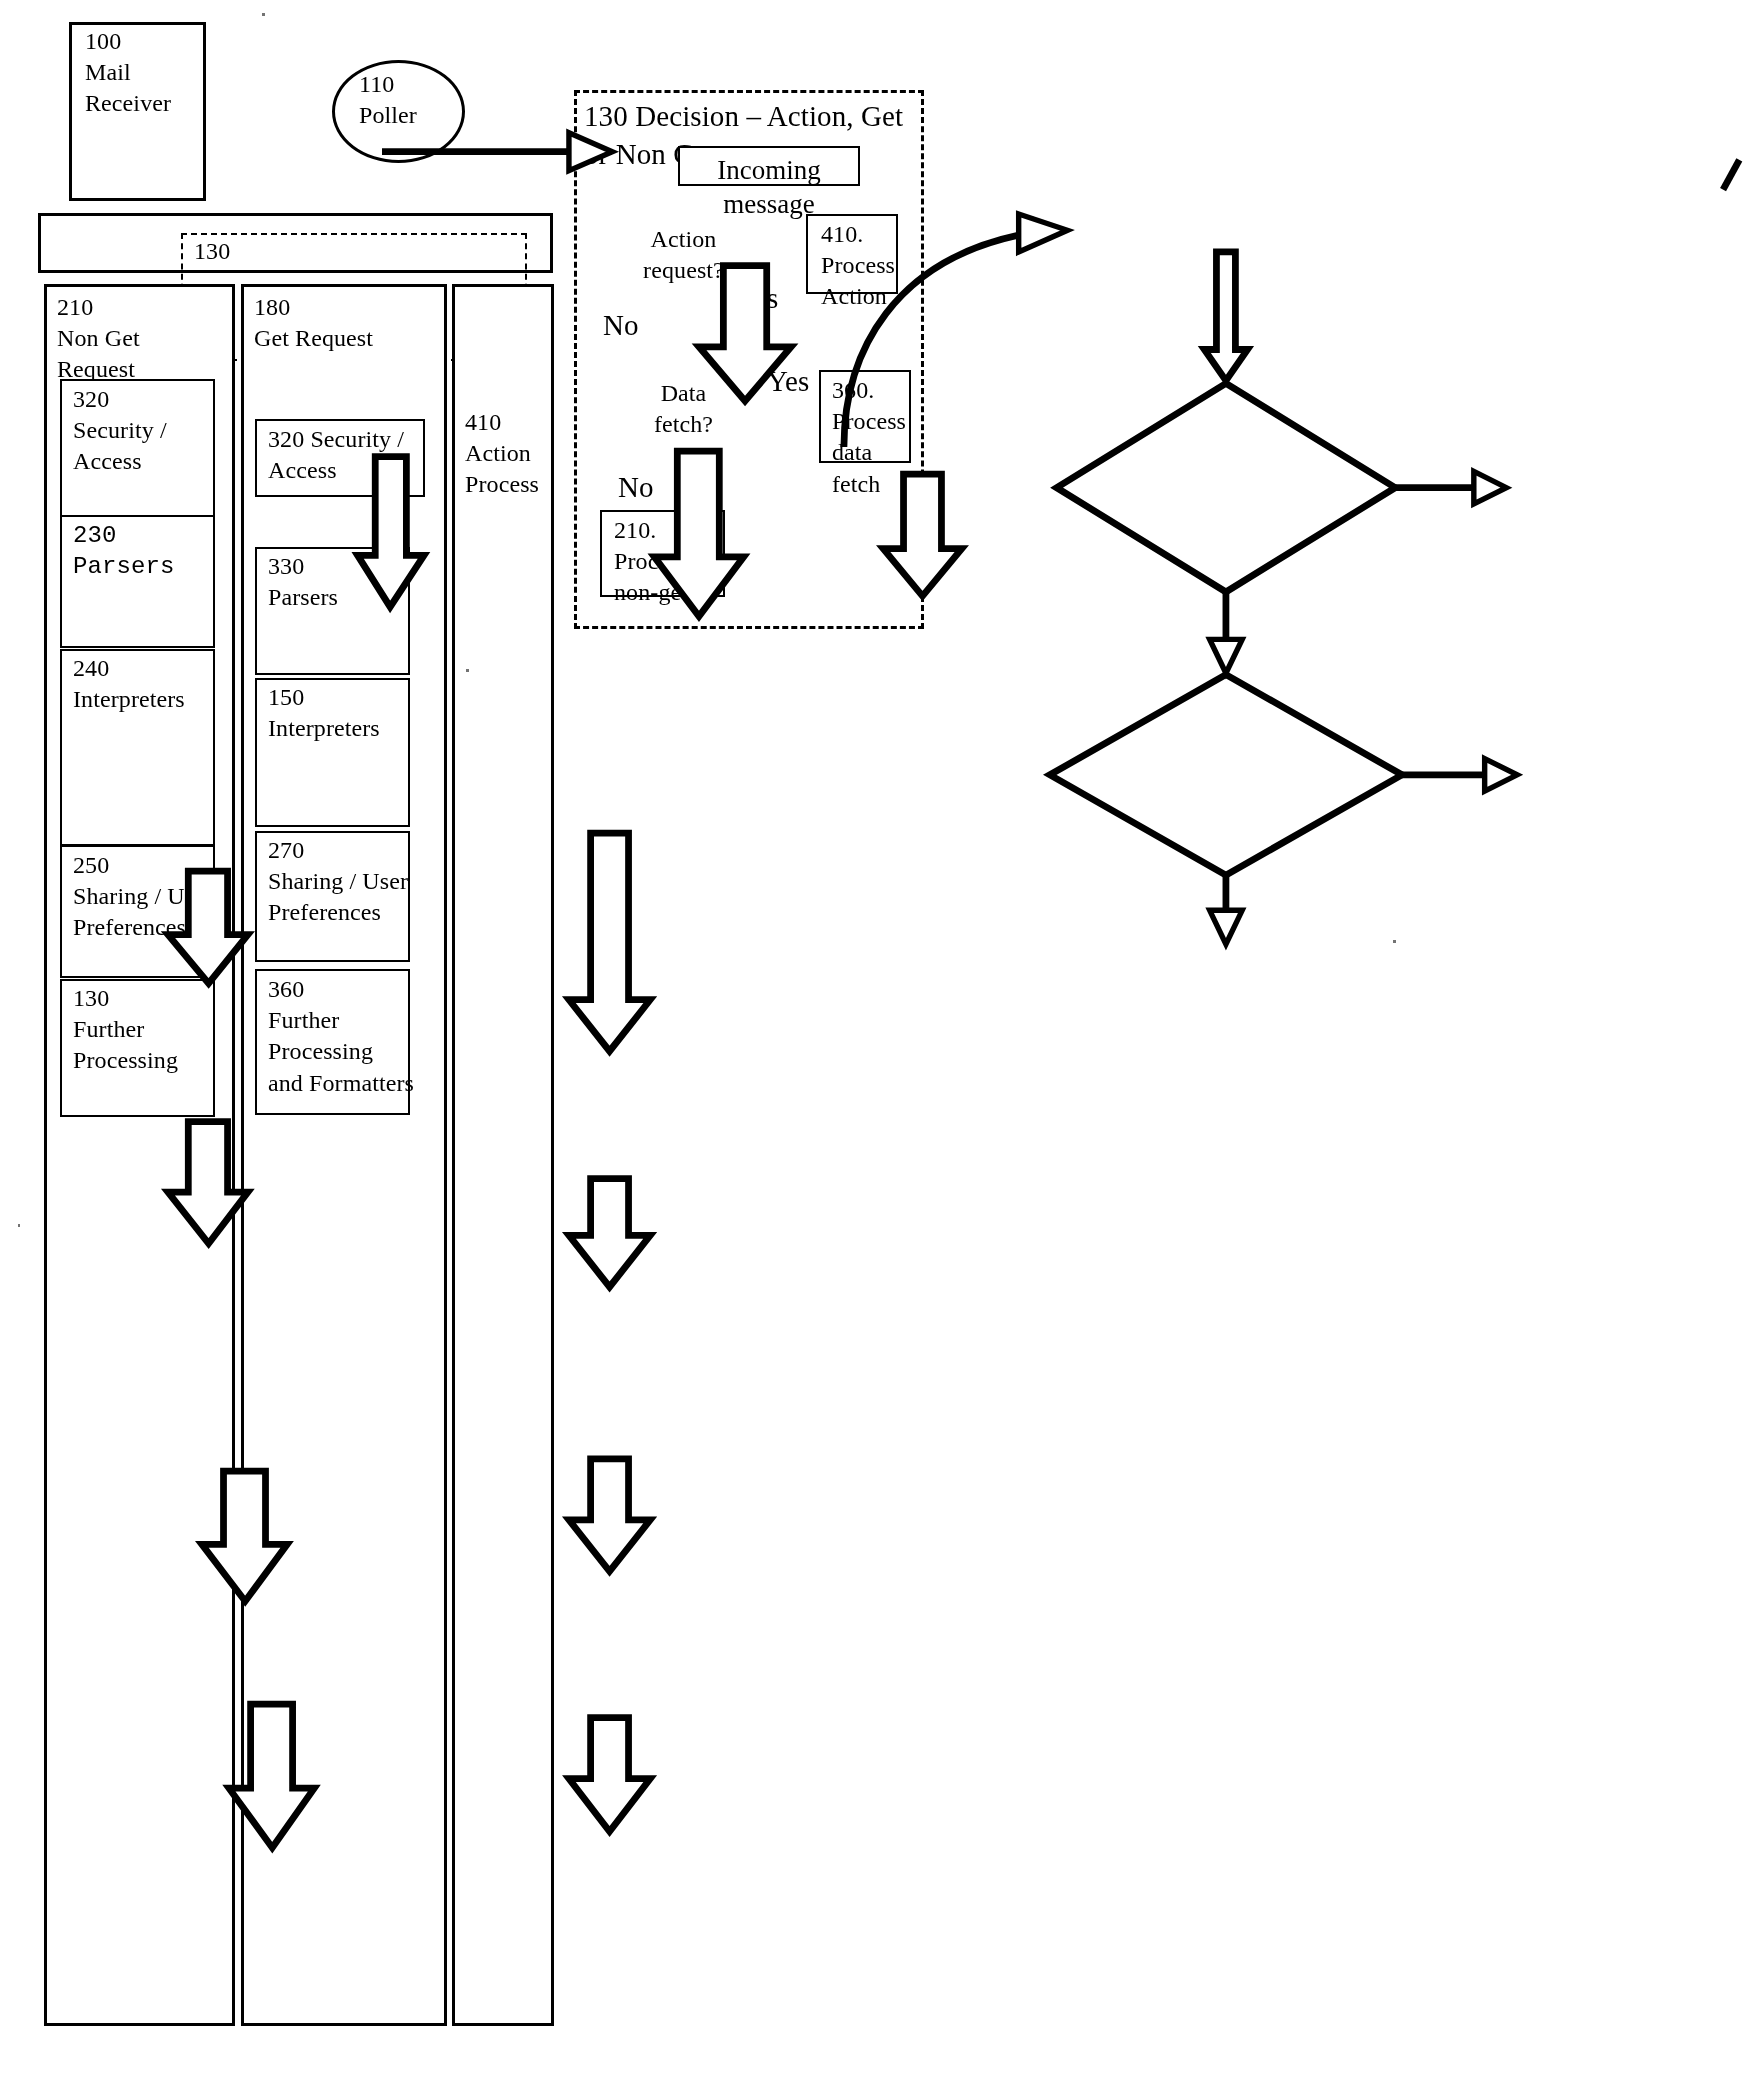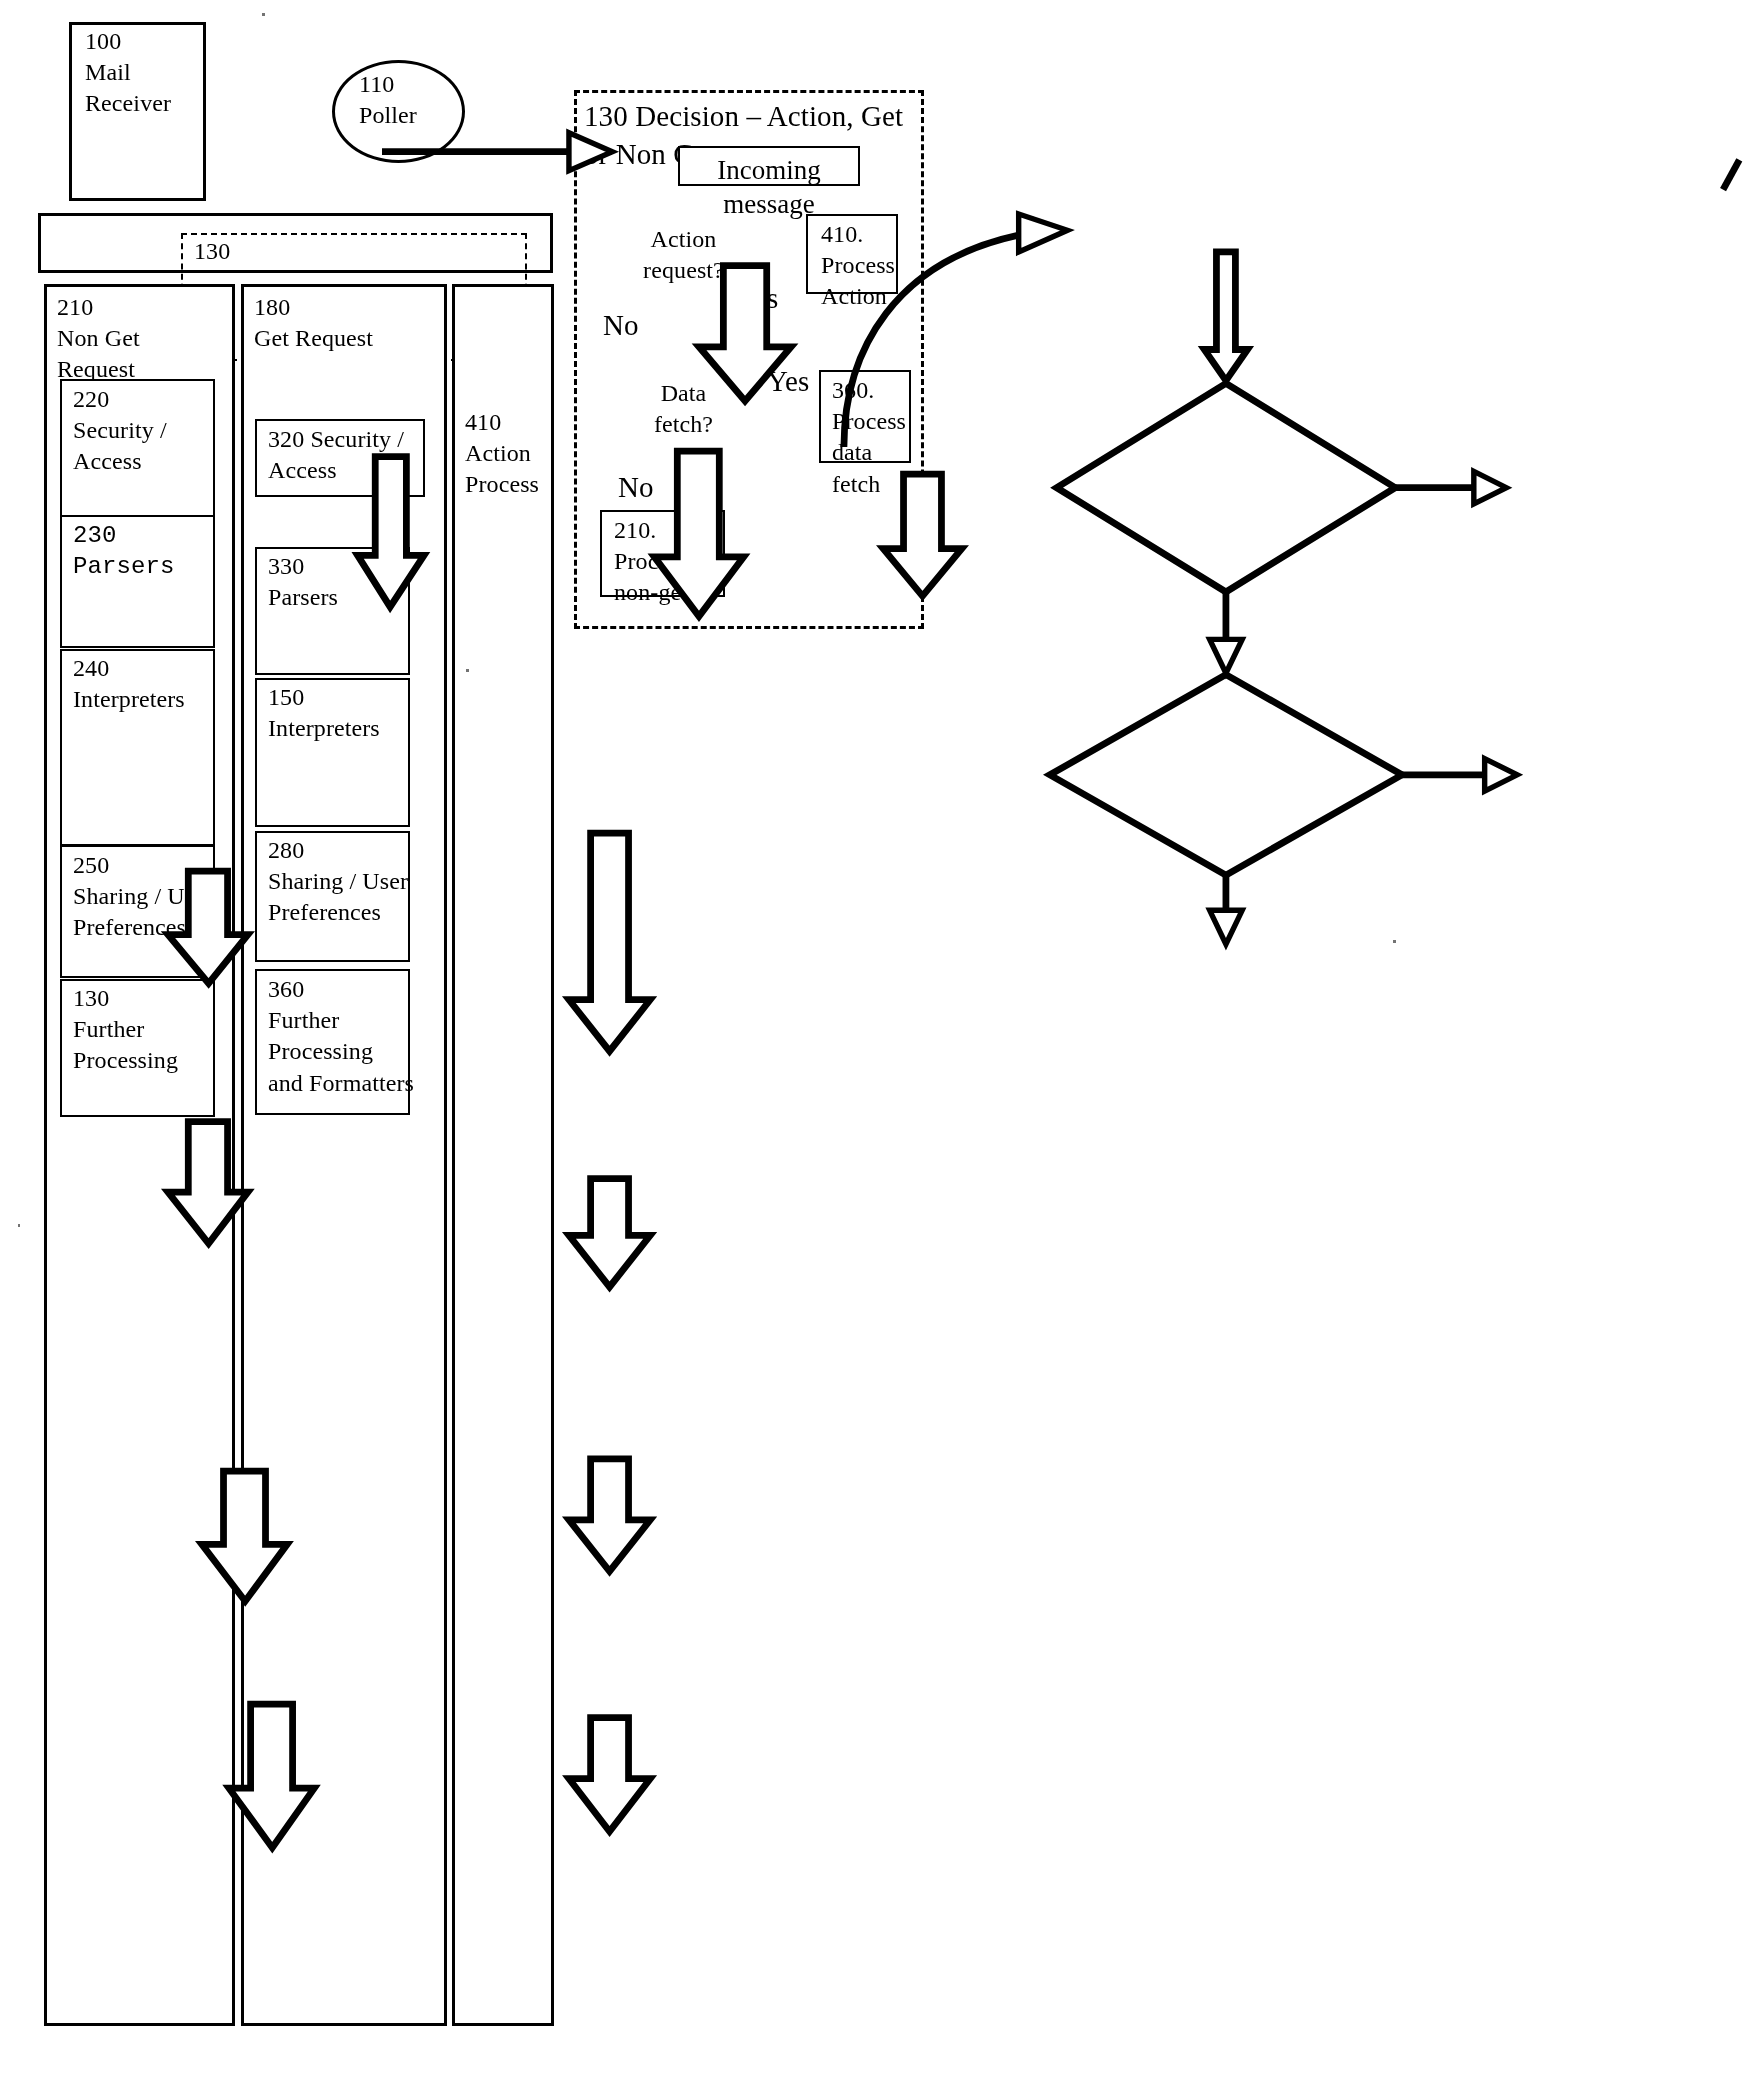--- a/index.html
+++ b/index.html
@@ -93,21 +93,21 @@
 
   <div class="dashed" style="left:181px; top:233px; width:346px; height:128px; border-width:2.9px;"></div>
   <div class="lbl" style="left:194px; top:236px; width:95px;">130</div>
 
   <div class="box" style="left:44px; top:284px; width:191px; height:1742px;"></div>
   <div class="lbl" style="left:57px; top:292px; width:168px;">210
 Non Get
 Request</div>
 
   <div class="box-thin" style="left:60px; top:379px; width:155px; height:138px;"></div>
-  <div class="lbl" style="left:73px; top:384px; width:146px;">220
+  <div class="lbl" style="left:73px; top:384px; width:146px;">320
 Security /
 Access</div>
 
   <div class="box-thin" style="left:60px; top:515px; width:155px; height:133px;"></div>
   <div class="lbl" style="left:73px; top:520px; width:146px;font-family:Liberation Mono, monospace;">230
 Parsers</div>
 
   <div class="box-thin" style="left:60px; top:649px; width:155px; height:197px;"></div>
   <div class="lbl" style="left:73px; top:653px; width:153px;">240
 Interpreters</div>
@@ -132,21 +132,21 @@
 
   <div class="box-thin" style="left:255px; top:547px; width:155px; height:128px;"></div>
   <div class="lbl" style="left:268px; top:551px; width:146px;">330
 Parsers</div>
 
   <div class="box-thin" style="left:255px; top:678px; width:155px; height:149px;"></div>
   <div class="lbl" style="left:268px; top:682px; width:153px;">150
 Interpreters</div>
 
   <div class="box-thin" style="left:255px; top:831px; width:155px; height:131px;"></div>
-  <div class="lbl" style="left:268px; top:835px; width:157px;">280
+  <div class="lbl" style="left:268px; top:835px; width:157px;">270
 Sharing / User
 Preferences</div>
 
   <div class="box-thin" style="left:255px; top:969px; width:155px; height:146px;"></div>
   <div class="lbl" style="left:268px; top:974px; width:157px;">360
 Further
 Processing
 and Formatters</div>
 
   <div class="box" style="left:452px; top:284px; width:102px; height:1742px;"></div>

